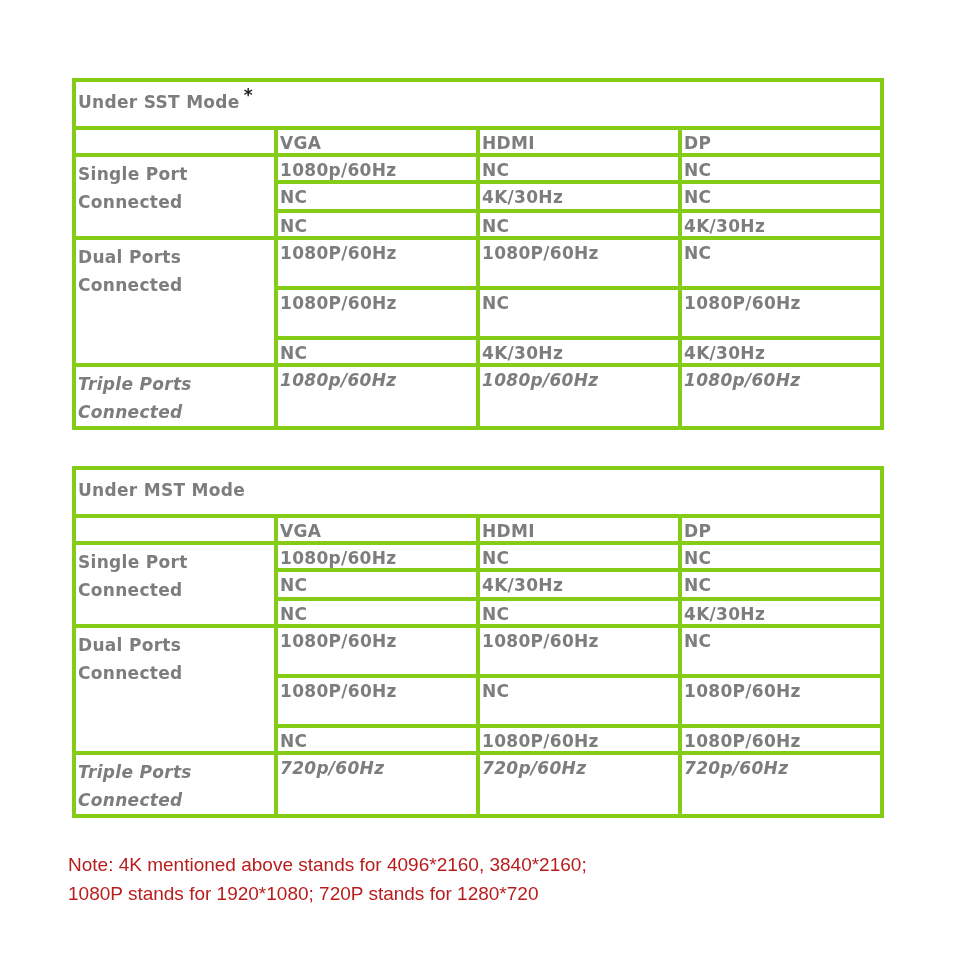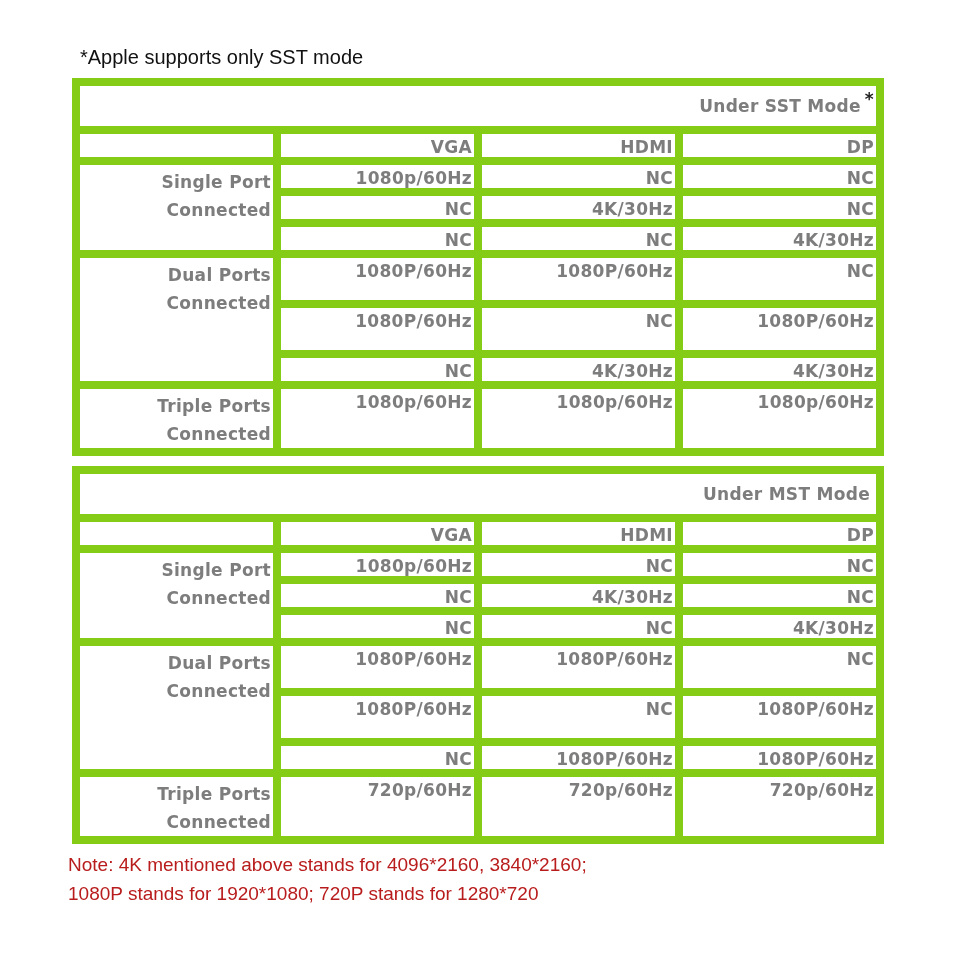--- a/index.html
+++ b/index.html
@@ -28,22 +28,22 @@
     width: 812px;
     border-collapse: collapse;
     table-layout: fixed;
     font-family: "DejaVu Sans", sans-serif;
     font-weight: bold;
     color: #7d7d7d;
   }
   #table-sst { top: 78px; }
   #table-mst { top: 466px; }
   table.spec th, table.spec td {
-    border: 8px solid #84cc16;
-    text-align: right;
+    border: 4px solid #84cc16;
+    text-align: left;
     vertical-align: top;
     padding: 3px 2px 0 2px;
     font-size: 17px;
     letter-spacing: 0.3px;
     overflow: hidden;
   }
   .title-cell {
     font-size: 19px;
     letter-spacing: 0.5px;
     padding-top: 5px;
@@ -53,38 +53,37 @@
     font-size: 17px;
     margin-left: 4px;
   }
   .head-cell { font-size: 17px; }
   .label-cell span { display: block; line-height: 28px; }
   .r-title  { height: 48px; }
   .r-head   { height: 27px; border-radius: 6px; }
   .r-s      { height: 27px; }
   .r-m      { height: 29px; }
   .r-tall   { height: 50px; padding-left: 47px; }
-  .r-triple { height: 55px; }
+  .r-triple { height: 55px; font-style: italic; }
   .bottom-note {
     position: absolute;
     left: 68px;
     top: 850px;
     font-family: "Liberation Sans", sans-serif;
     font-size: 19px;
     color: #b91c1c;
     line-height: 29px;
   }
   .bottom-note .line2 { }
 </style>
 </head>
 <body>
 
 <div class="page">
 
-  <div class="top-note">*Apple supports only SST mode</div>
 
   <table class="spec" id="table-sst">
     <tbody>
         <tr class="r-title">
       <th colspan="4" class="title-cell"><span>Under SST Mode</span><sup>*</sup></th>
     </tr>
     <tr class="r-head">
       <th class="head-cell"></th>
       <th class="head-cell">VGA</th>
       <th class="head-cell">HDMI</th>

